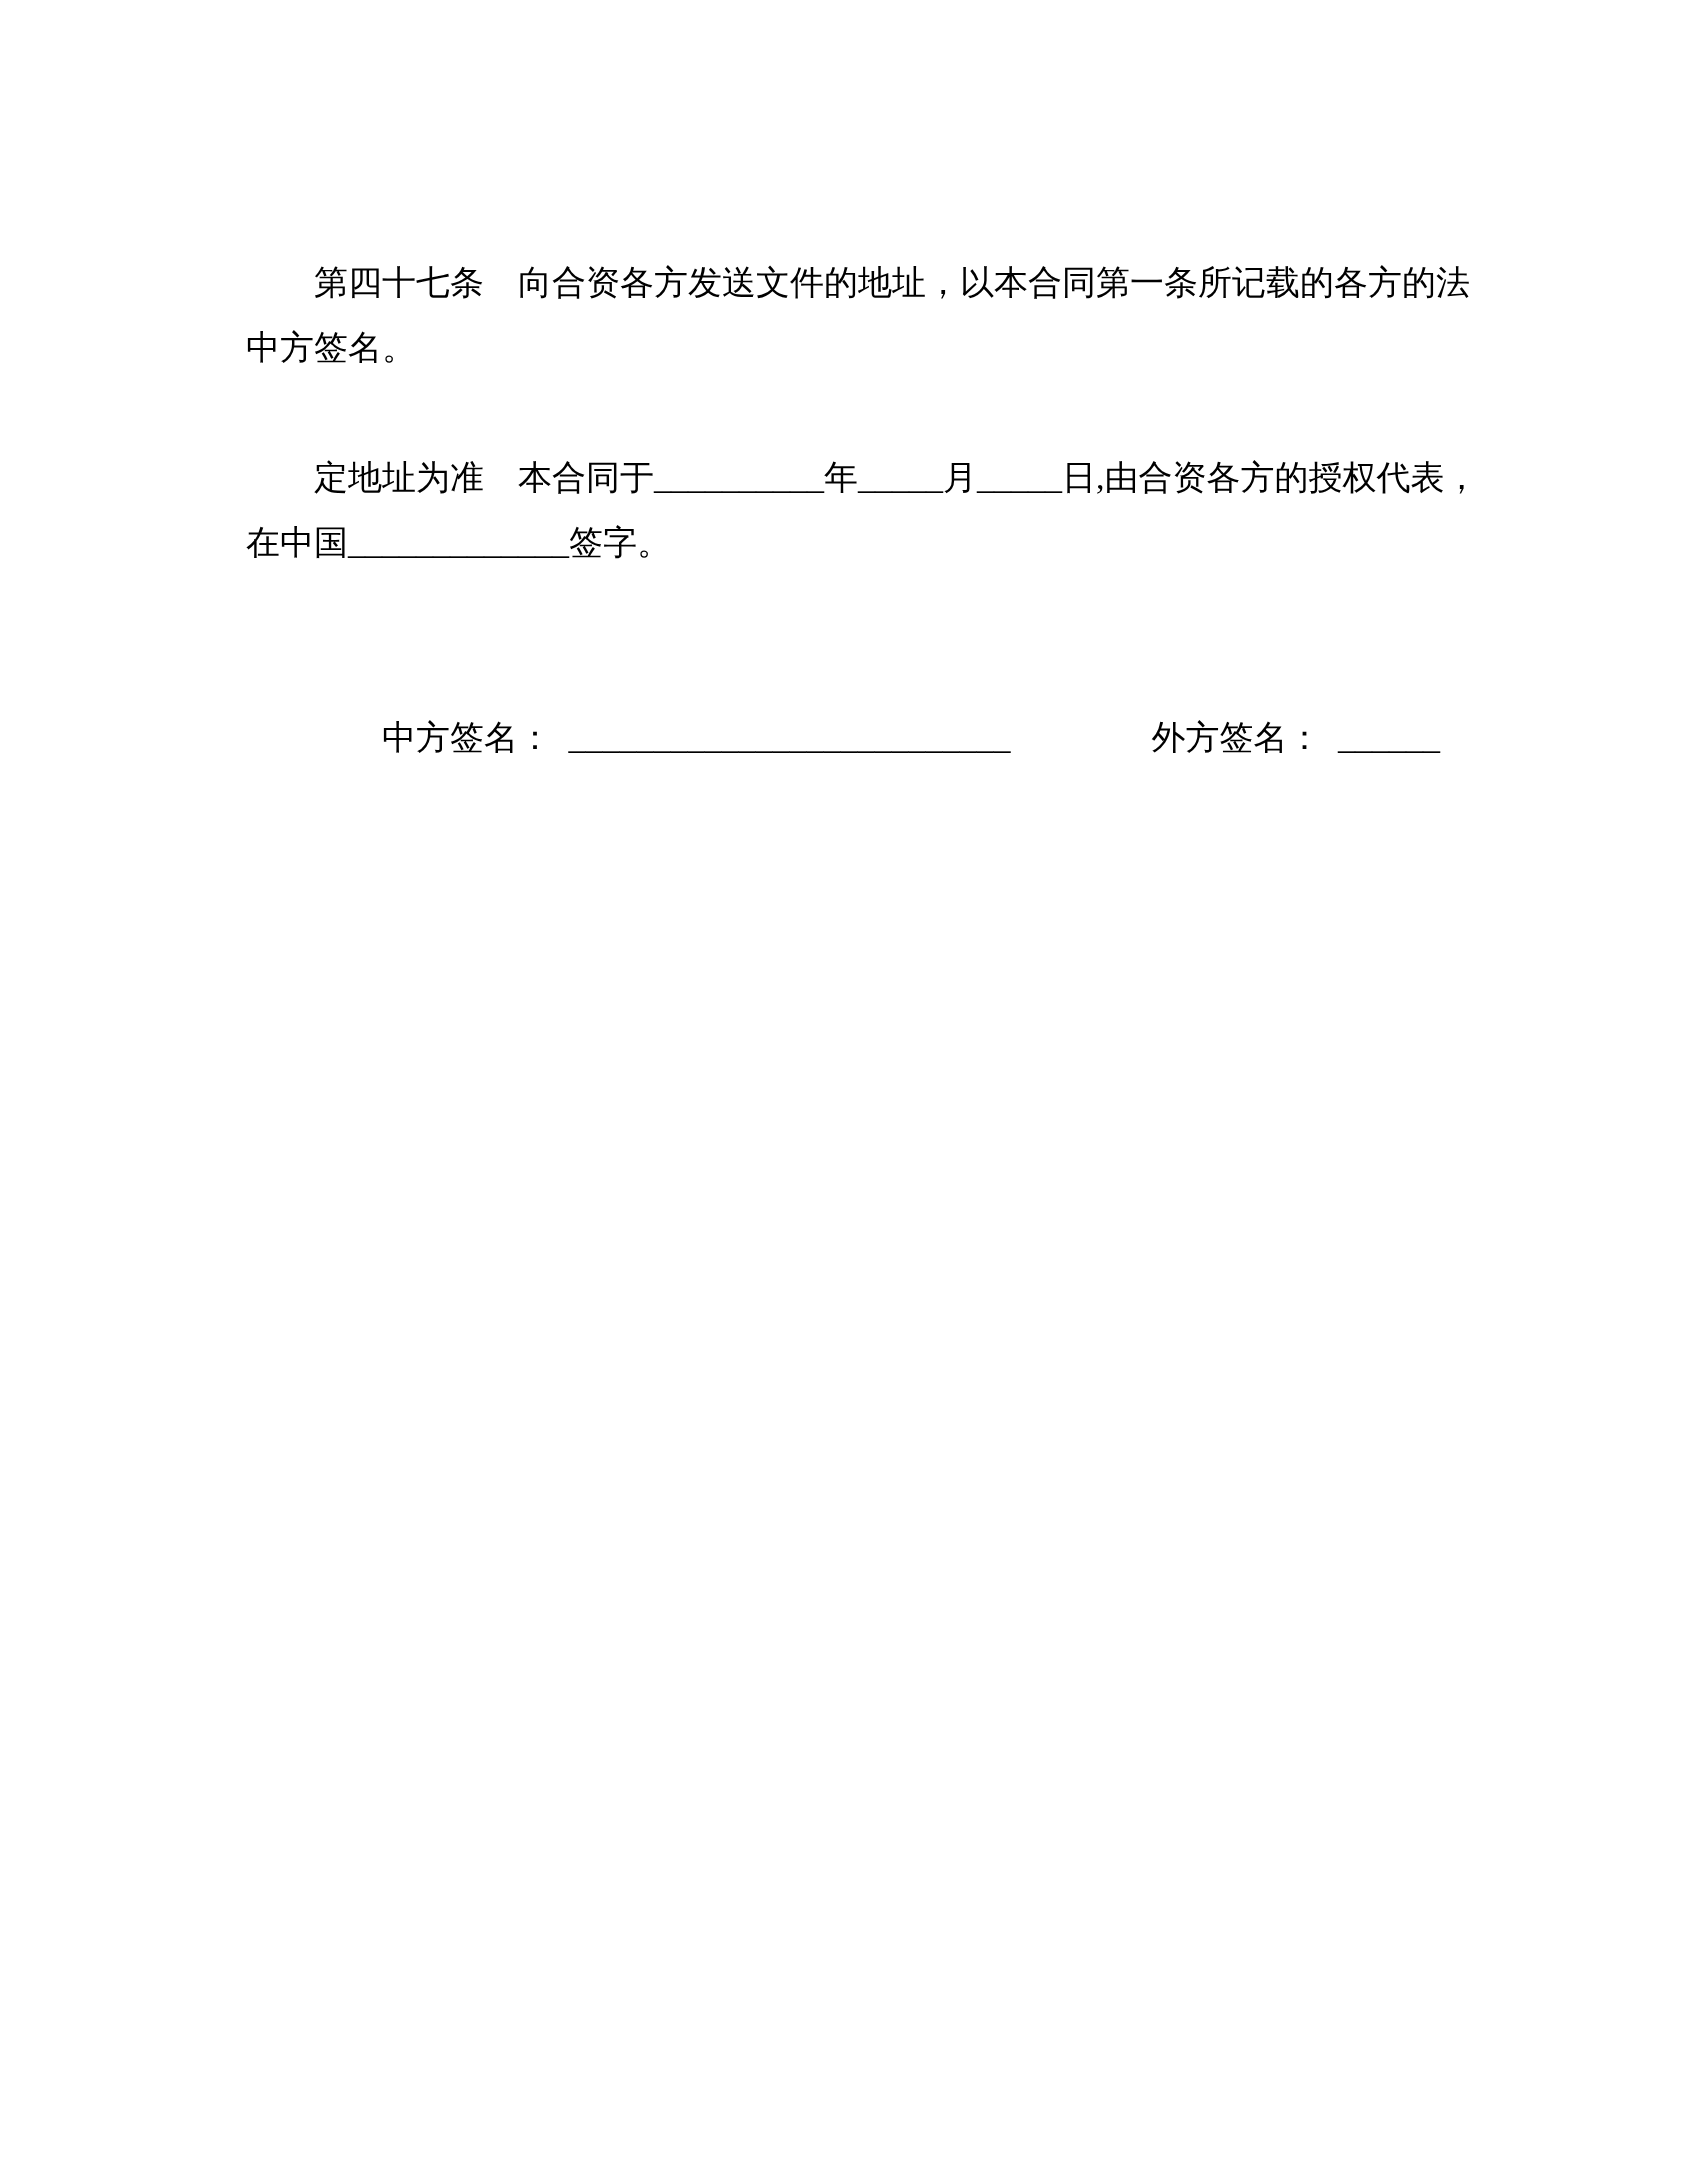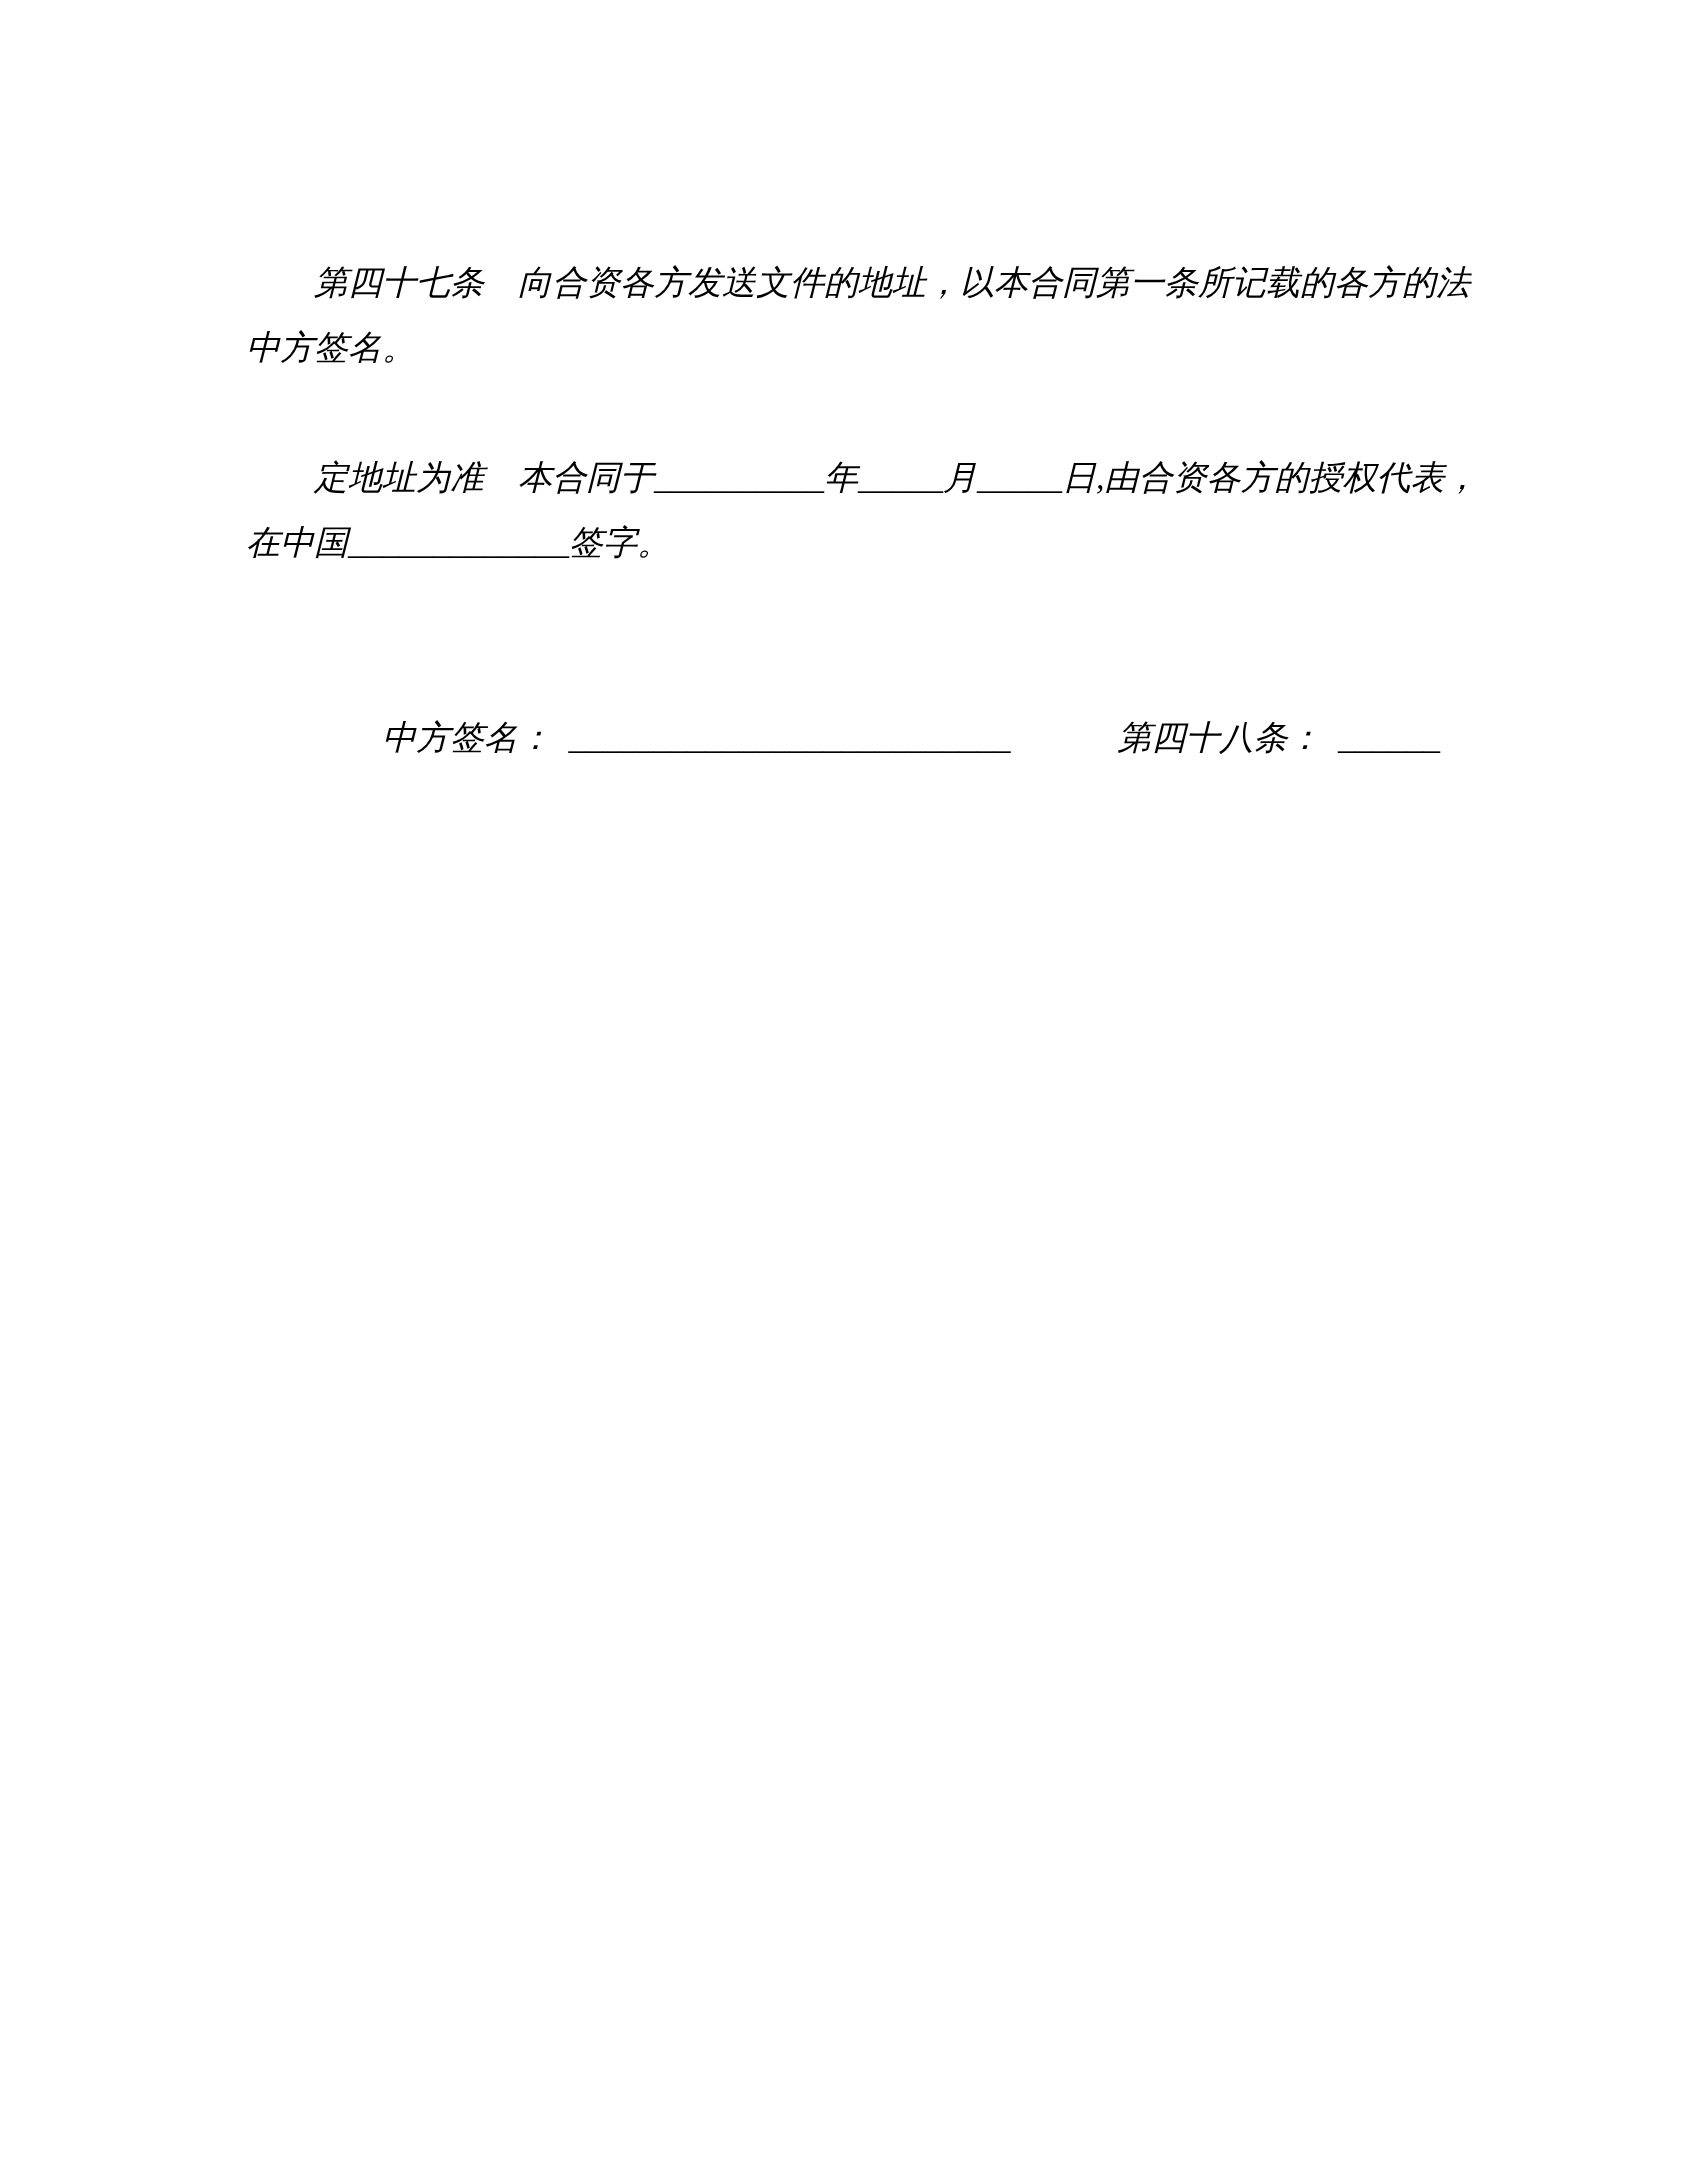--- a/index.html
+++ b/index.html
@@ -10,21 +10,20 @@
   .page {
     position: relative;
     width: 1686px;
     height: 2182px;
     background: #ffffff;
     color: #000000;
     font-family: "Liberation Serif", "DejaVu Serif", serif;
     font-size: 34px;
     line-height: 65px;
     overflow: hidden;
-    font-style: italic;
   }
   .content {
     padding: 250px 246px 0 246px;
     width: 1194px;
   }
   .para {
     margin: 0 0 65px 0;
     padding: 0;
   }
   .line {
@@ -61,19 +60,19 @@
     <p class="para">
       <span class="line indent">定地址为准　本合同于__________年_____月_____日,由合资各方的授权代表，</span>
       <span class="line">在中国_____________签字。</span>
     </p>
 
     <div class="sig-row">
       <span class="sig-group">
         <span>中方签名：</span><span class="sig-blank">__________________________</span>
       </span>
       <span class="sig-group">
-        <span>第四十八条：</span><span class="sig-blank">______</span>
+        <span>外方签名：</span><span class="sig-blank">______</span>
       </span>
     </div>
 
   </div>
 </div>
 
 
 </body></html>

